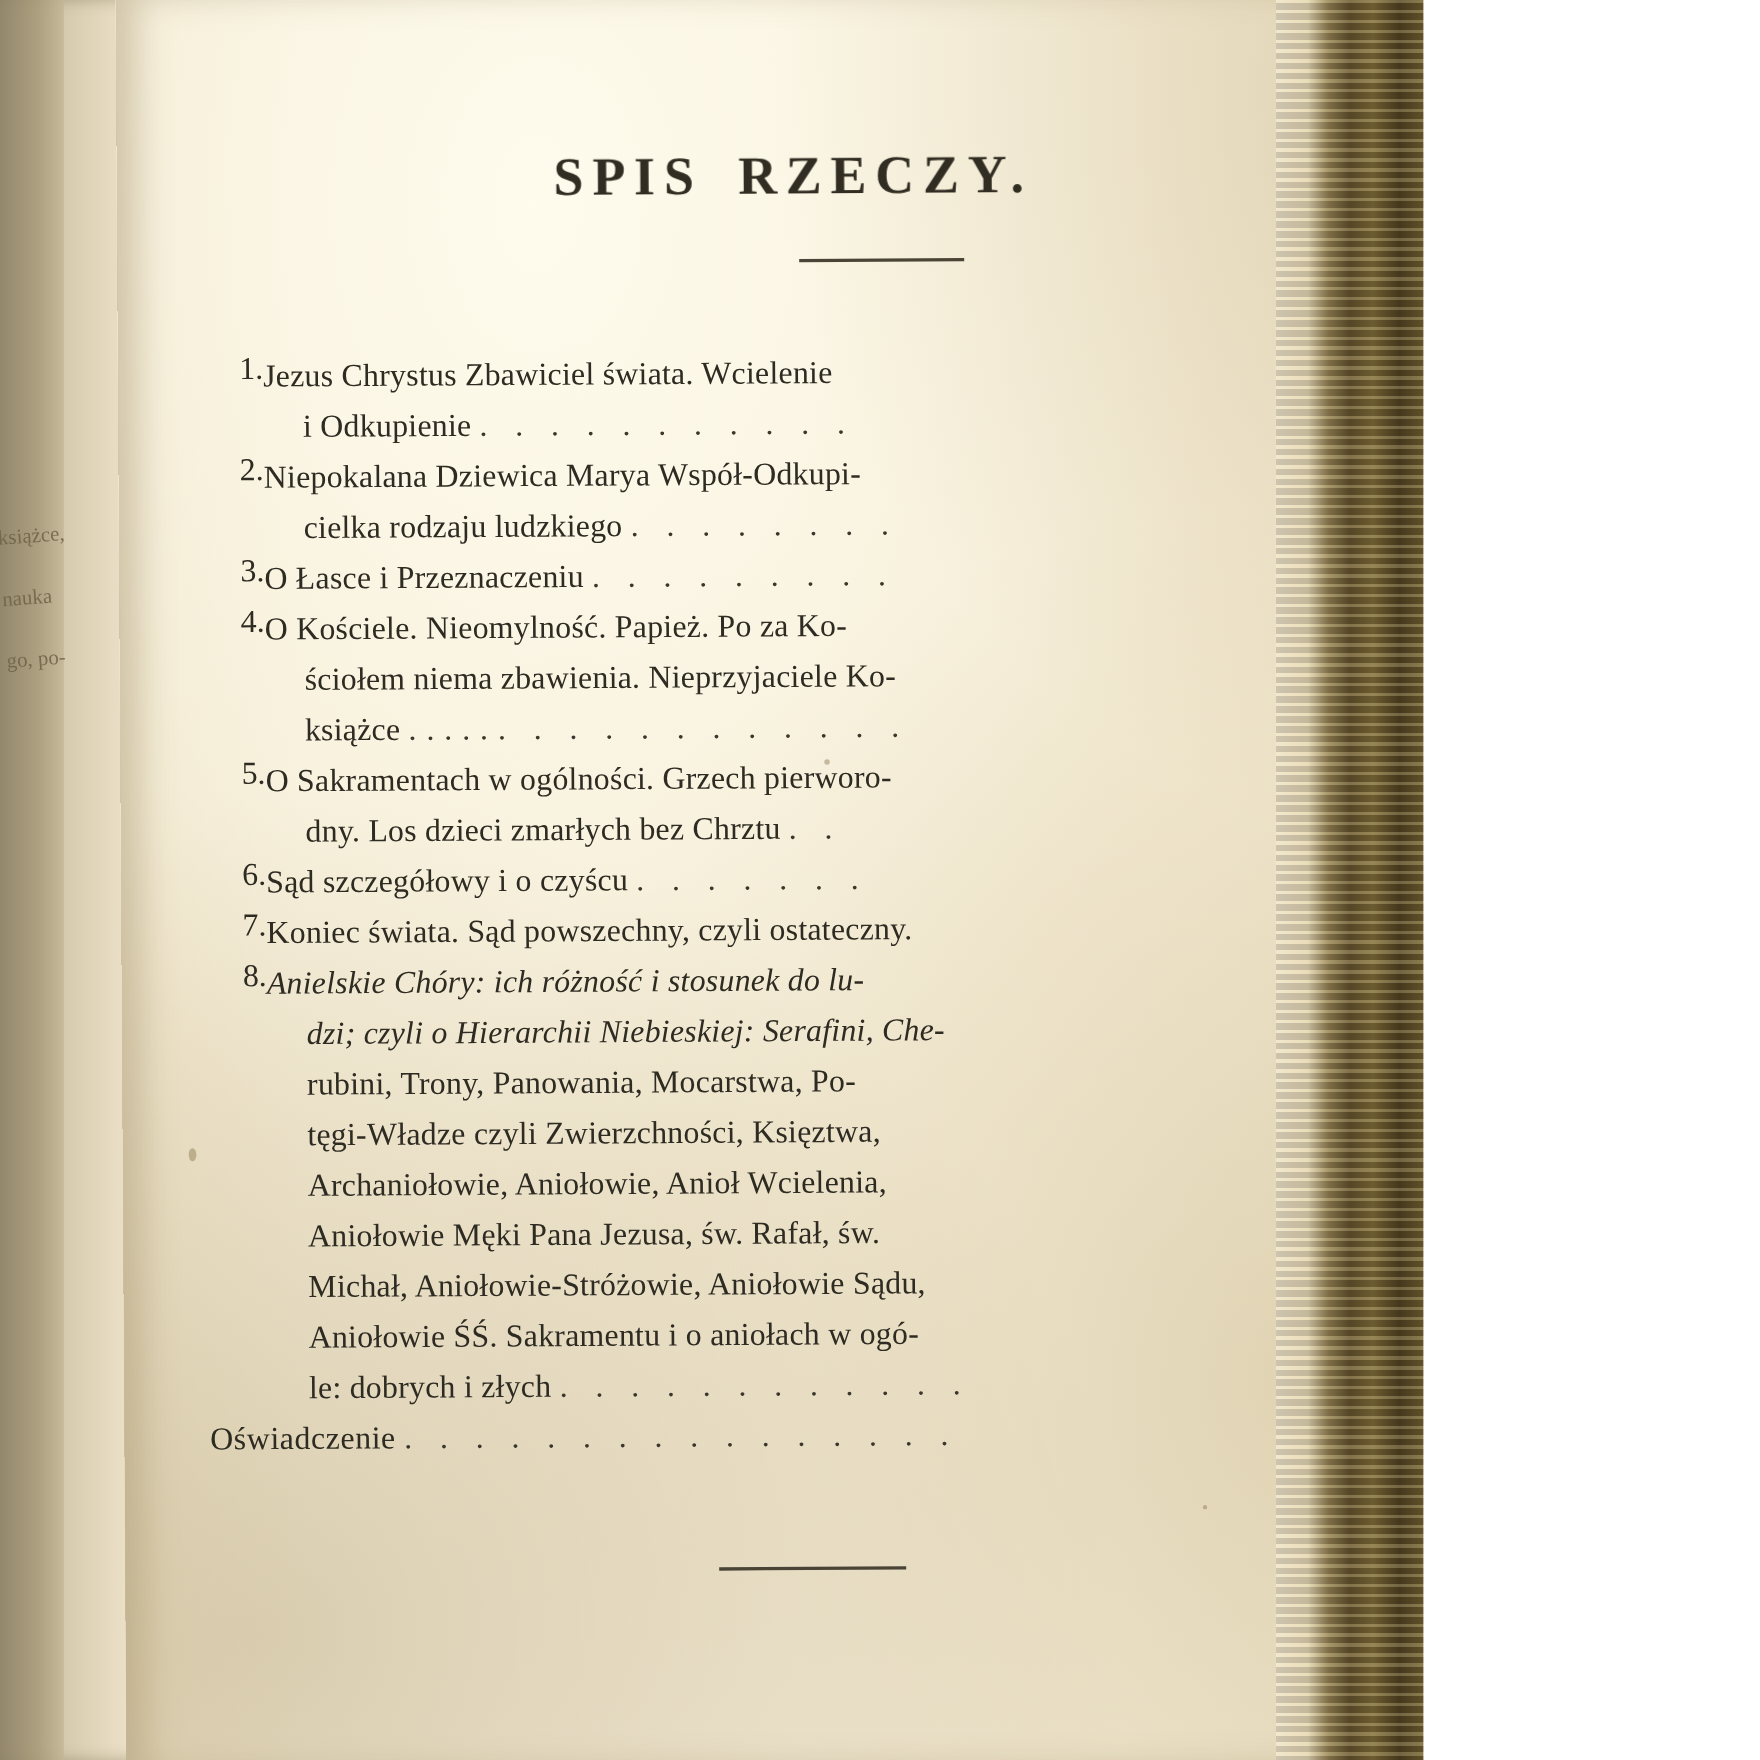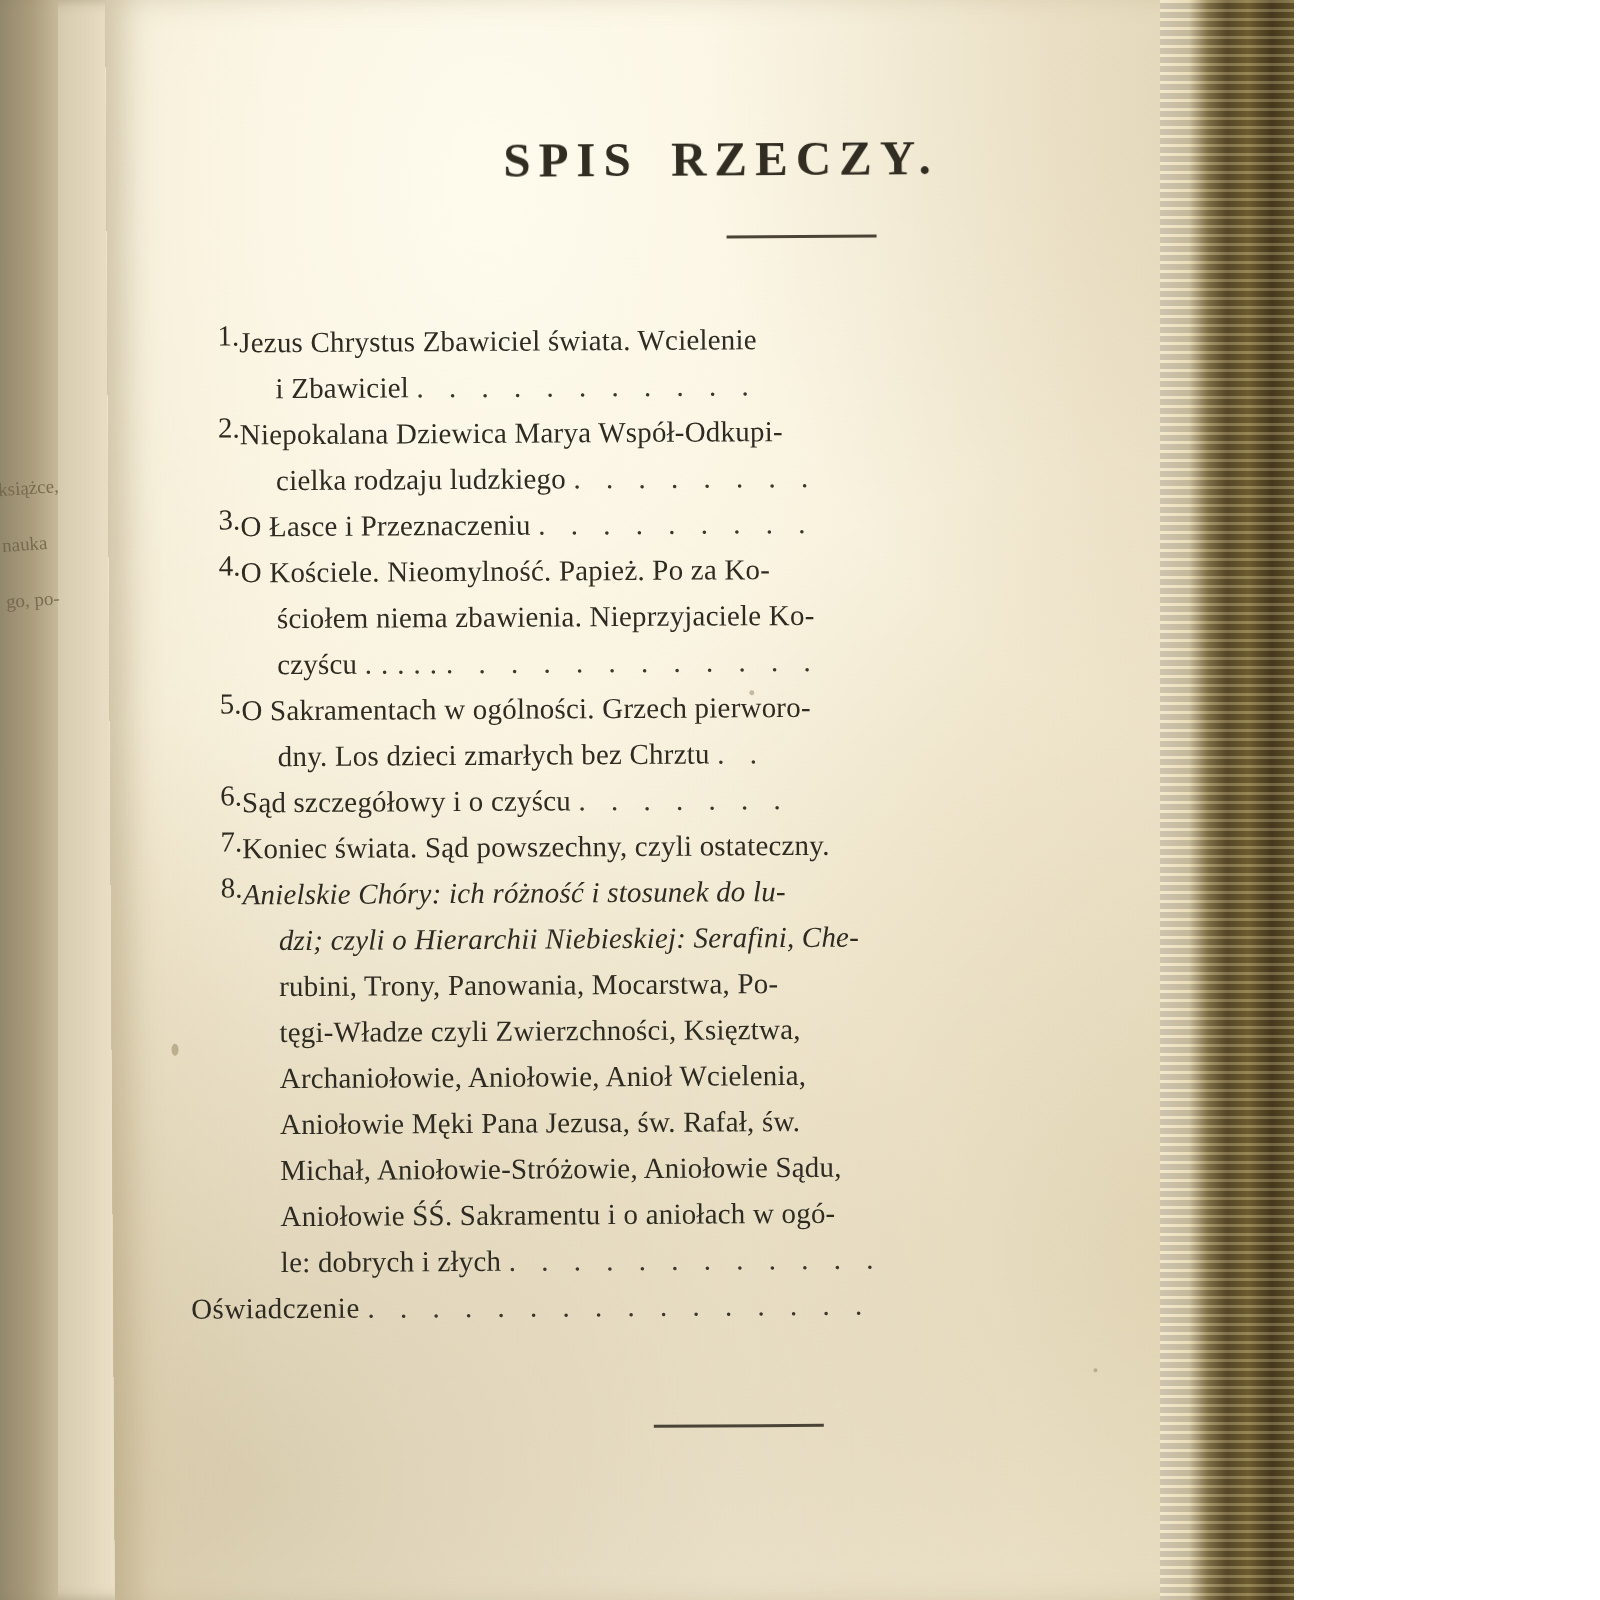--- a/index.html
+++ b/index.html
@@ -232,21 +232,21 @@
       <div class="stron">Stron</div>
 
       <table class="toc">
 
         <tbody>
             <tr>
           <td class="num">1.</td>
           <td class="entry-text">
             <span class="ln">Jezus Chrystus Zbawiciel świata. Wcielenie</span>
             <span class="ln ind">
-              <span>i Zbawiciel</span>
+              <span>i Odkupienie</span>
               <span class="dots">. . . . . . . . . . .</span>
             </span>
           </td>
           <td class="pg pg-bottom">7</td>
         </tr>
 
         <tr>
           <td class="num">2.</td>
           <td class="entry-text">
             <span class="ln">Niepokalana Dziewica Marya Współ-Odkupi-</span>
@@ -268,21 +268,21 @@
           </td>
           <td class="pg pg-bottom">180</td>
         </tr>
 
         <tr>
           <td class="num">4.</td>
           <td class="entry-text">
             <span class="ln">O Kościele. Nieomylność. Papież. Po za Ko-</span>
             <span class="ln ind">ściołem niema zbawienia. Nieprzyjaciele Ko-</span>
             <span class="ln ind">
-              <span>czyścu</span>
+              <span>książce</span>
               <span class="dots">...... . . . . . . . . . . .</span>
             </span>
           </td>
           <td class="pg pg-bottom">131</td>
         </tr>
 
         <tr>
           <td class="num">5.</td>
           <td class="entry-text">
             <span class="ln">O Sakramentach w ogólności. Grzech pierworo-</span>

